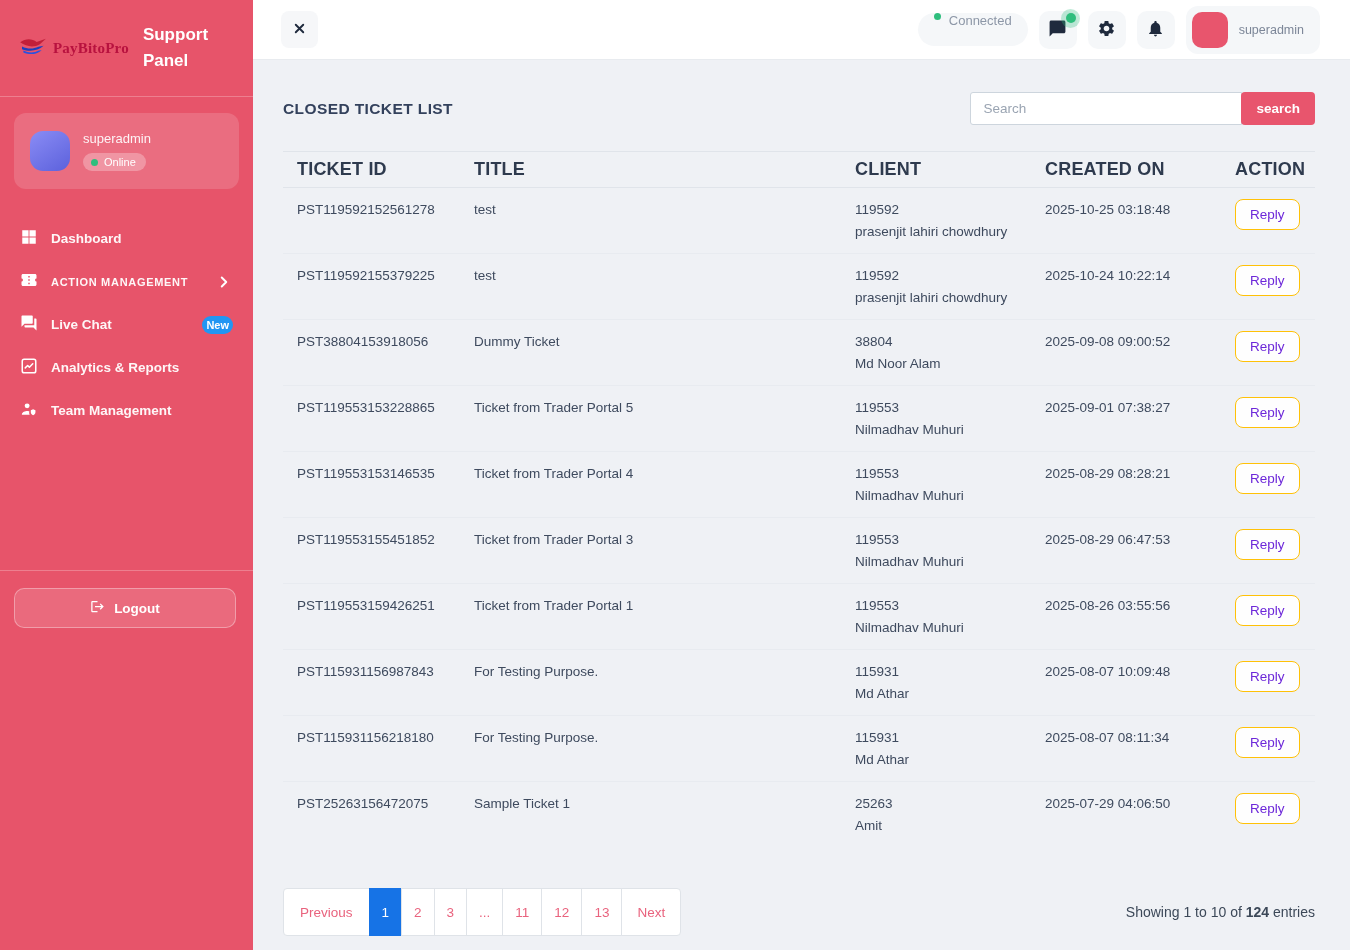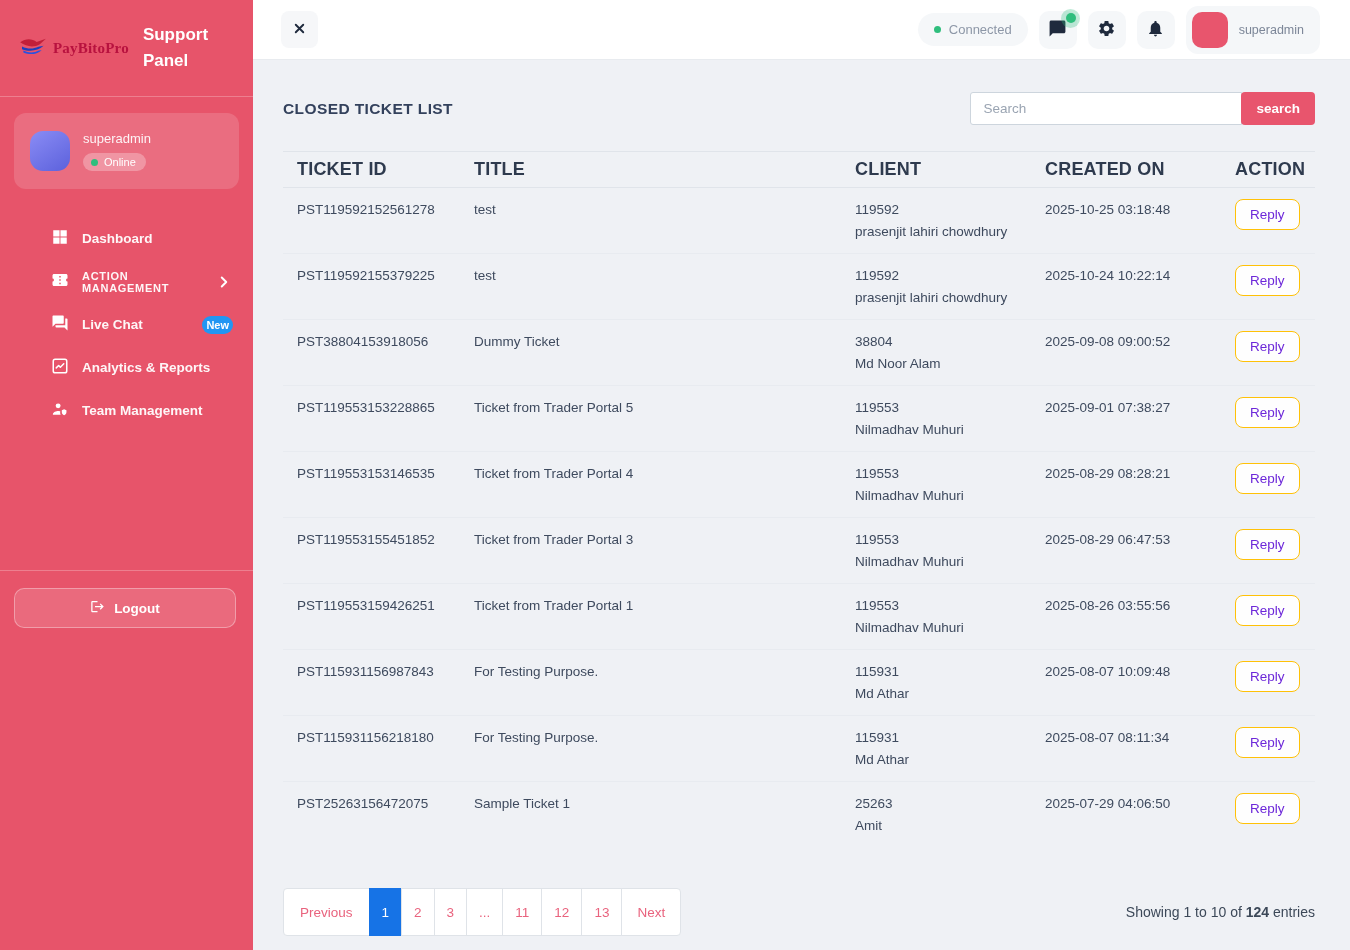--- a/index.html
+++ b/index.html
@@ -11,36 +11,36 @@
   .brand-logo { display:flex; align-items:center; gap:5px; }
   .brand-logo svg { width:30px; height:22px; }
   .logo-text { font-family:"Liberation Serif", serif; font-weight:700; font-size:15px; color:#b8123f; letter-spacing:.2px; }
   .panel-title { font-size:17px; font-weight:700; color:#fff; line-height:1.55; }
   .profile-card { margin:16px 14px 0 14px; height:76px; background:rgba(255,255,255,.15); border-radius:12px; display:flex; align-items:center; gap:13px; padding:0 16px; }
   .avatar { width:40px; height:40px; border-radius:13px; background:linear-gradient(145deg,#8a8cf5 0%,#5c61dc 100%); flex:0 0 auto; }
   .profile-name { font-size:13px; color:rgba(255,255,255,.92); margin-bottom:6px; }
   .online-badge { display:inline-flex; align-items:center; gap:6px; background:rgba(255,255,255,.28); border-radius:10px; padding:3px 10px 3px 8px; font-size:11px; color:#fff; }
   .dot { width:7px; height:7px; border-radius:50%; background:#2fbe7d; display:inline-block; }
   .nav { margin-top:28px; }
-  .nav-item { display:flex; align-items:center; gap:13px; height:43px; padding:0 20px; cursor:pointer; color:#fff;margin-left:31px; }
+  .nav-item { display:flex; align-items:center; gap:13px; height:43px; padding:0 20px; cursor:pointer; color:#fff; }
   .nav-item svg { width:18px; height:18px; flex:0 0 auto; }
   .nav-label { font-size:13.5px; font-weight:600; color:rgba(255,255,255,.95); }
   .nav-label.small-caps { font-size:11px; font-weight:700; letter-spacing:.7px; }
   .nav-right { margin-left:auto; display:flex; align-items:center; }
   .badge-new { background:#2196f3; color:#fff; font-size:11px; font-weight:700; padding:3px 4px; border-radius:11px; }
   .sidebar-divider { position:absolute; top:570px; left:0; right:0; border-top:1px solid rgba(255,255,255,.25); }
   .logout-btn { position:absolute; top:588px; left:14px; right:17px; height:40px; background:rgba(255,255,255,.13); border:1px solid rgba(255,255,255,.35); border-radius:10px; color:#fff; font-size:13.5px; font-weight:600; display:flex; align-items:center; justify-content:center; gap:9px; cursor:pointer; font-family:inherit; }
   .logout-btn svg { width:15px; height:15px; }
 
   
   .topbar { position:fixed; left:253px; top:0; right:0; height:60px; background:#fff; border-bottom:1px solid #e8ebef; display:flex; align-items:center; justify-content:space-between; padding:0 30px 0 28px; z-index:4; }
   .close-btn { width:37px; height:37px; background:#f6f7f9; border:none; border-radius:8px; display:flex; align-items:center; justify-content:center; cursor:pointer; }
   .close-btn svg { width:15px; height:15px; }
   .topbar-right { display:flex; align-items:center; gap:11px; }
-  .connected-pill { height:33px; background:#f5f7f9; border-radius:17px; display:flex; align-items:center; gap:8px; padding:0 16px; font-size:13px; color:#8d97a7; }
+  .connected-pill { height:33px; background:#f5f7f9; border-radius:17px; display:flex; gap:8px; padding:0 16px; font-size:13px; color:#8d97a7; }
   .icon-btn { width:38px; height:38px; background:#f5f7f9; border:none; border-radius:10px; display:flex; align-items:center; justify-content:center; cursor:pointer; position:relative; color:#1f2a3d; }
   .icon-btn svg { width:19px; height:19px; }
   .chat-halo { position:absolute; top:-2px; right:-3px; width:19px; height:19px; border-radius:50%; background:rgba(47,190,125,.30); }
   .chat-dot { position:absolute; top:2px; right:1px; width:10px; height:10px; border-radius:50%; background:#2fbe7d; }
   .user-chip { height:48px; background:#f5f7f9; border-radius:12px; display:flex; align-items:center; gap:11px; padding:0 16px 0 6px; cursor:pointer; }
   .user-chip .chip-avatar { width:36px; height:36px; border-radius:10px; background:#e8556d; }
   .chip-name { font-size:12.5px; color:#7c8698; }
 
   
   .content { margin-left:253px; margin-top:60px; height:890px; padding:32px 35px 0 30px; background:#eff1f5; }

